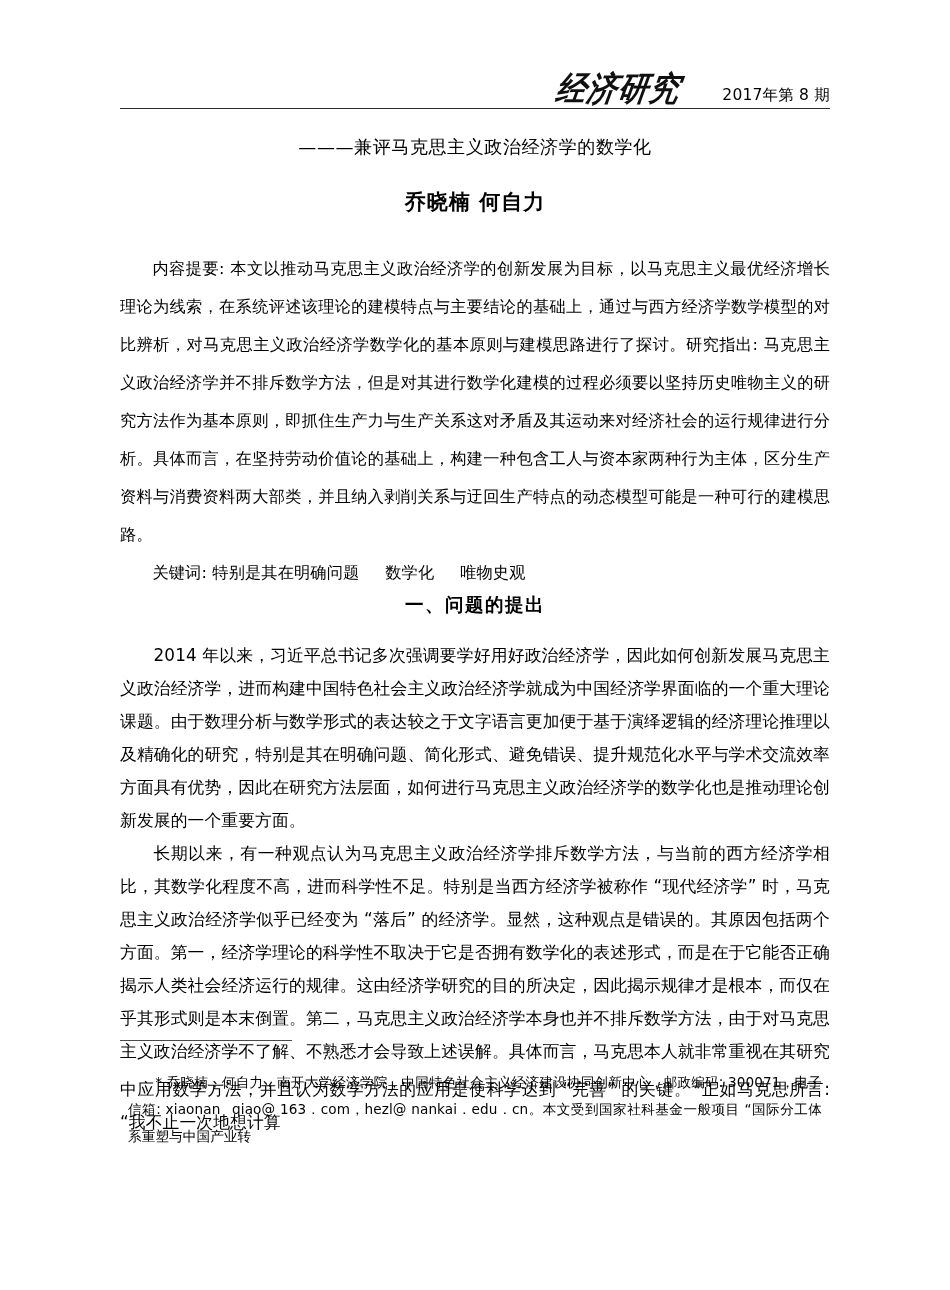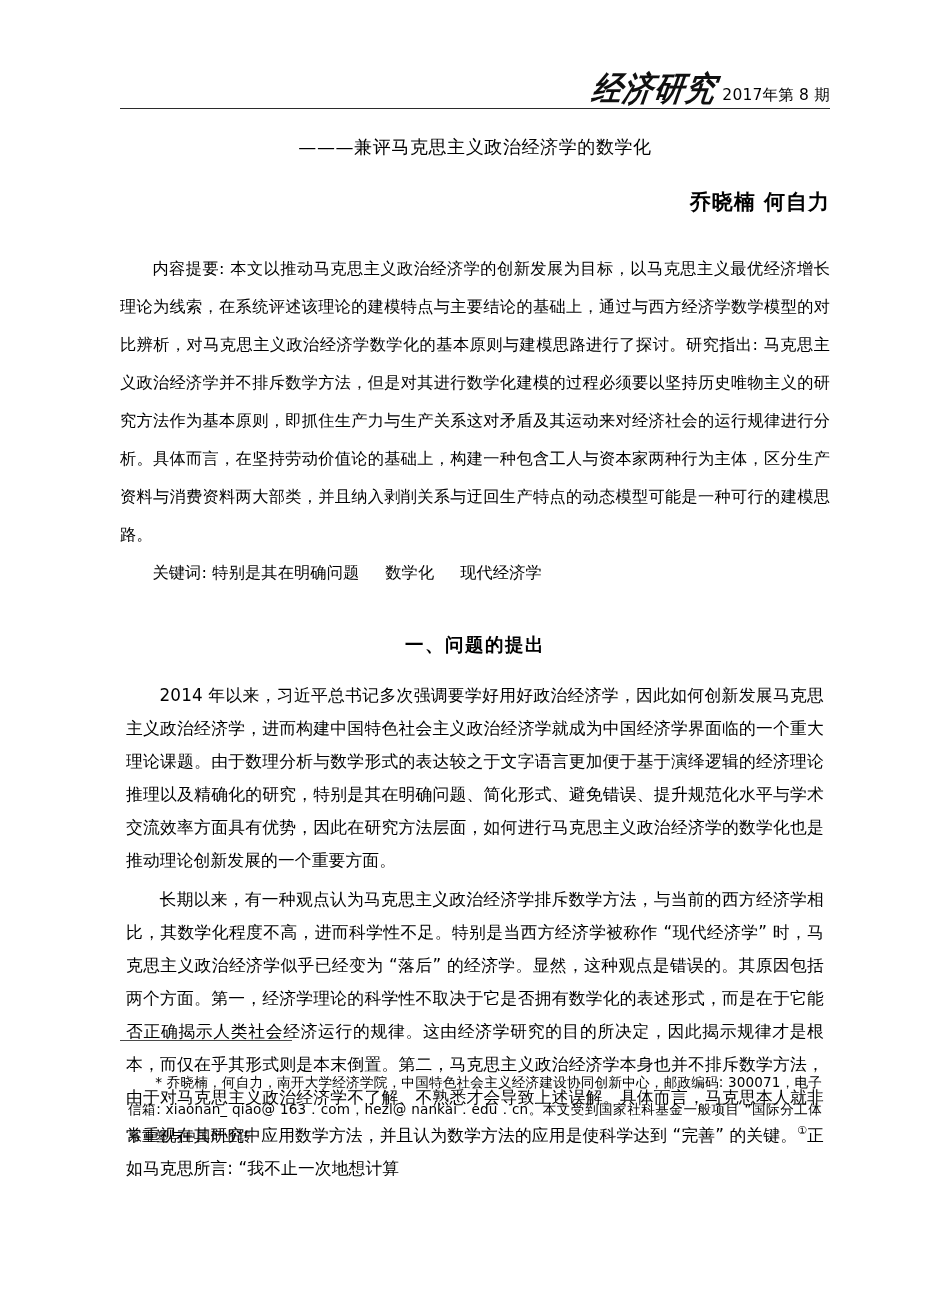--- a/index.html
+++ b/index.html
@@ -47,20 +47,21 @@
     margin-right: 8px;
     color: #101010;
     white-space: nowrap;
   }
   .issue-line {
     font-size: 15.5px;
     line-height: 1;
     padding-bottom: 3px;
     white-space: nowrap;
     letter-spacing: 0.2px;
+    margin-left: 36px;
   }
   .rule-head {
     border-top: 1px solid #2b2b2b;
     width: 710px;
     margin: 0;
     height: 0;
   }
 
   
   .title-main {
@@ -79,21 +80,21 @@
     font-weight: 400;
   }
   .title-sub {
     text-align: center;
     font-size: 18px;
     line-height: 1.3;
     letter-spacing: 0.6px;
     margin-top: 26px;
   }
   .authors {
-    text-align: right;
+    text-align: center;
     font-size: 21px;
     font-weight: bold;
     letter-spacing: 1px;
     margin-top: 30px;
   }
 
   
   .abstract {
     margin-top: 34px;
     font-size: 16.2px;
@@ -116,34 +117,33 @@
     display: inline-block;
     width: 1.6em;
   }
 
   
   .section-head {
     text-align: center;
     font-size: 18.5px;
     font-weight: bold;
     letter-spacing: 1.5px;
-    margin-top: 40px;
     margin-bottom: 22px;
   }
 
   
   .body-text {
     font-size: 16.8px;
     line-height: 33px;
     text-align: justify;
     text-justify: inter-ideograph;
     letter-spacing: 0.1px;
   }
   .body-text p {
-    margin: 6px;
+    margin: 0;
     text-indent: 2em;
   }
   .body-text sup {
     font-size: 11px;
     vertical-align: super;
   }
 
   
   .footnote-zone {
     position: absolute;
@@ -186,21 +186,21 @@
     <div class="rule-head"></div>
 
 
     <div class="title-sub">———兼评马克思主义政治经济学的数学化</div>
 
     <div class="authors">乔晓楠 何自力</div>
 
     <div class="abstract">
       <p class="indent">内容提要: 本文以推动马克思主义政治经济学的创新发展为目标，以马克思主义最优经济增长理论为线索，在系统评述该理论的建模特点与主要结论的基础上，通过与西方经济学数学模型的对比辨析，对马克思主义政治经济学数学化的基本原则与建模思路进行了探讨。研究指出: 马克思主义政治经济学并不排斥数学方法，但是对其进行数学化建模的过程必须要以坚持历史唯物主义的研究方法作为基本原则，即抓住生产力与生产关系这对矛盾及其运动来对经济社会的运行规律进行分析。具体而言，在坚持劳动价值论的基础上，构建一种包含工人与资本家两种行为主体，区分生产资料与消费资料两大部类，并且纳入剥削关系与迂回生产特点的动态模型可能是一种可行的建模思路。</p>
       <p class="kw">
-        <span>关键词: </span><span>特别是其在明确问题</span><span class="gap"></span><span>数学化</span><span class="gap"></span><span>现代经济学</span>
+        <span>关键词: </span><span>特别是其在明确问题</span><span class="gap"></span><span>数学化</span><span class="gap"></span><span>唯物史观</span>
       </p>
     </div>
 
     <div class="section-head">一、问题的提出</div>
 
     <div class="body-text">
       <p>2014 年以来，习近平总书记多次强调要学好用好政治经济学，因此如何创新发展马克思主义政治经济学，进而构建中国特色社会主义政治经济学就成为中国经济学界面临的一个重大理论课题。由于数理分析与数学形式的表达较之于文字语言更加便于基于演绎逻辑的经济理论推理以及精确化的研究，特别是其在明确问题、简化形式、避免错误、提升规范化水平与学术交流效率方面具有优势，因此在研究方法层面，如何进行马克思主义政治经济学的数学化也是推动理论创新发展的一个重要方面。</p>
       <p><span>长期以来，有一种观点认为马克思主义政治经济学排斥数学方法，与当前的西方经济学相比，其数学化程度不高，进而科学性不足。特别是当西方经济学被称作 “现代经济学” 时，马克思主义政治经济学似乎已经变为 “落后” 的经济学。显然，这种观点是错误的。其原因包括两个方面。第一，经济学理论的科学性不取决于它是否拥有数学化的表述形式，而是在于它能否正确揭示人类社会经济运行的规律。这由经济学研究的目的所决定，因此揭示规律才是根本，而仅在乎其形式则是本末倒置。第二，马克思主义政治经济学本身也并不排斥数学方法，由于对马克思主义政治经济学不了解、不熟悉才会导致上述误解。具体而言，马克思本人就非常重视在其研究中应用数学方法，并且认为数学方法的应用是使科学达到 “完善” 的关键。</span><sup>①</sup><span>正如马克思所言: “我不止一次地想计算</span></p>
     </div>
 

